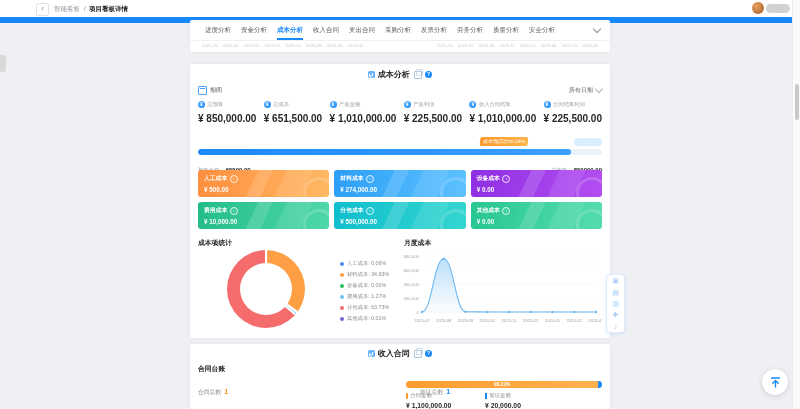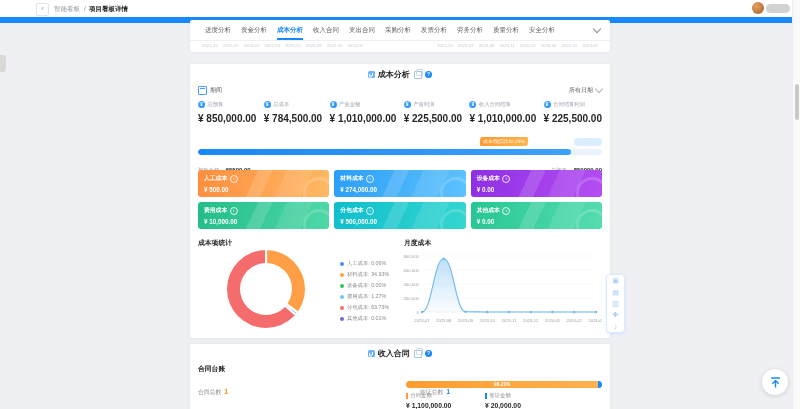--- a/index.html
+++ b/index.html
@@ -200,21 +200,21 @@
             <span class="coin">¥</span>
         <span class="metric-label">总预算</span>
           </div>
         <div class="metric-value">¥ 850,000.00</div>
       </div>
       <div class="metric">
         <div class="metric-top">
             <span class="coin">¥</span>
         <span class="metric-label">总成本</span>
           </div>
-        <div class="metric-value">¥ 784,500.00</div>
+        <div class="metric-value">¥ 651,500.00</div>
       </div>
       <div class="metric">
         <div class="metric-top">
             <span class="coin">¥</span>
         <span class="metric-label">产值金额</span>
           </div>
         <div class="metric-value">¥ 1,010,000.00</div>
       </div>
       <div class="metric">
         <div class="metric-top">

